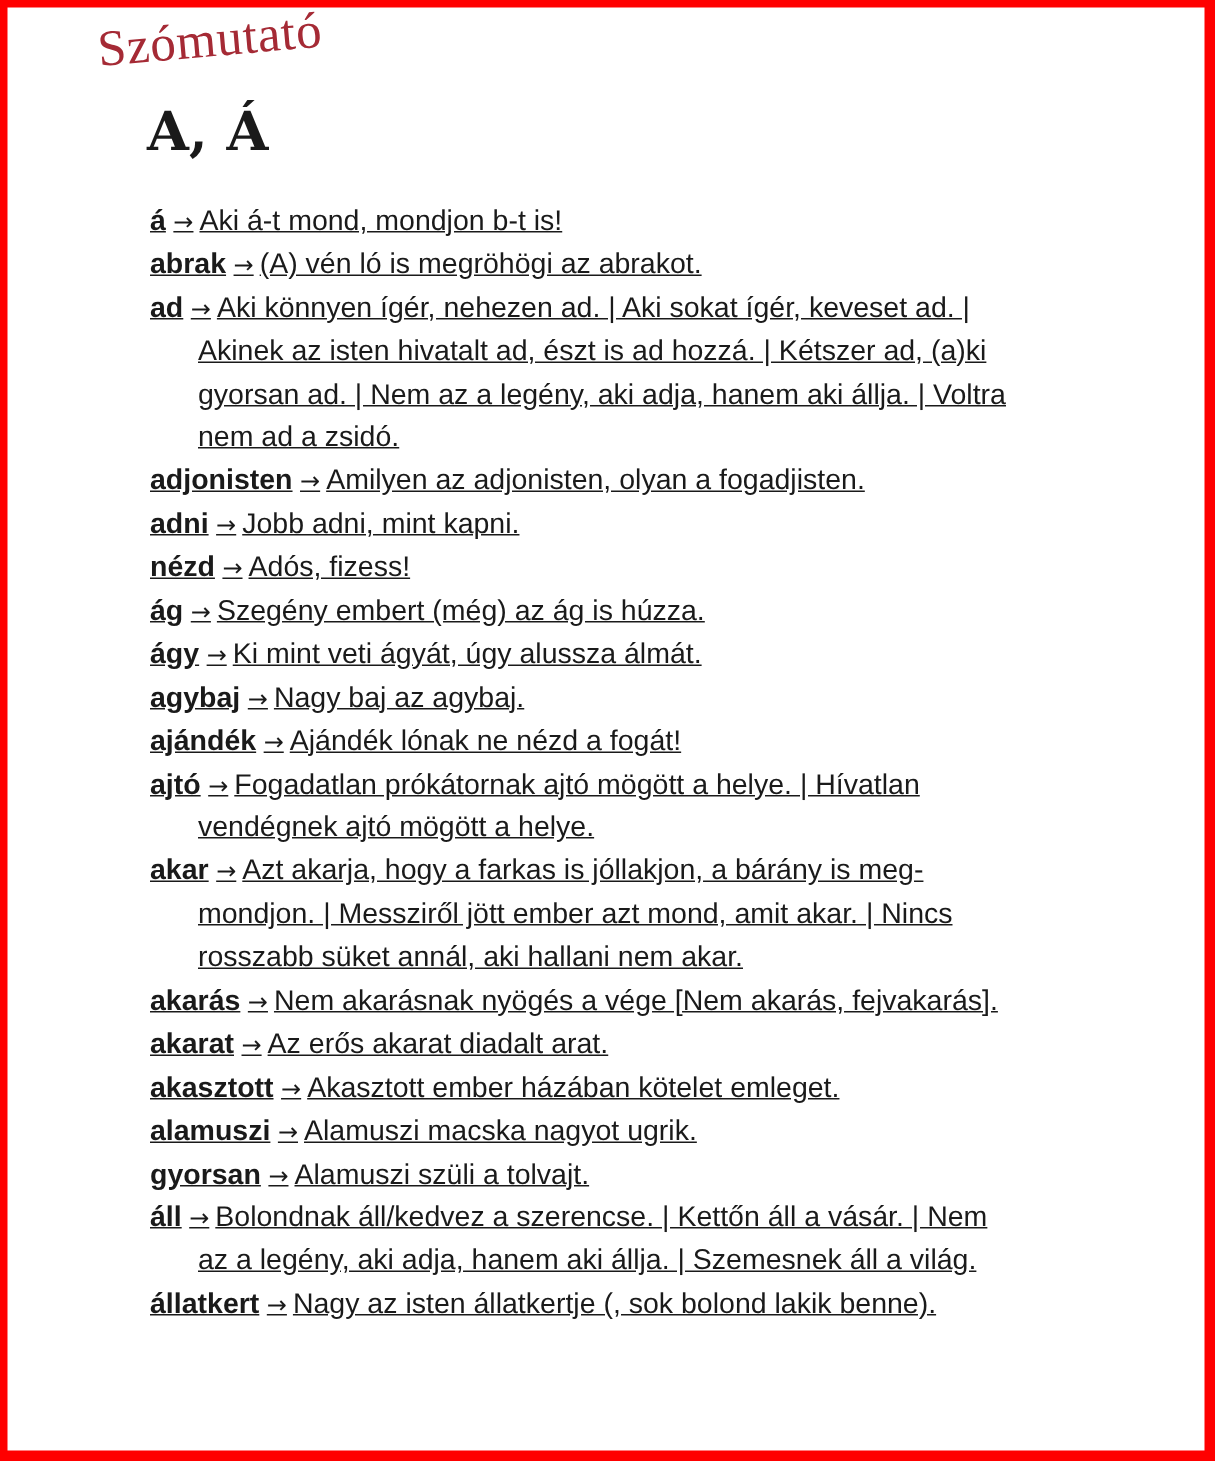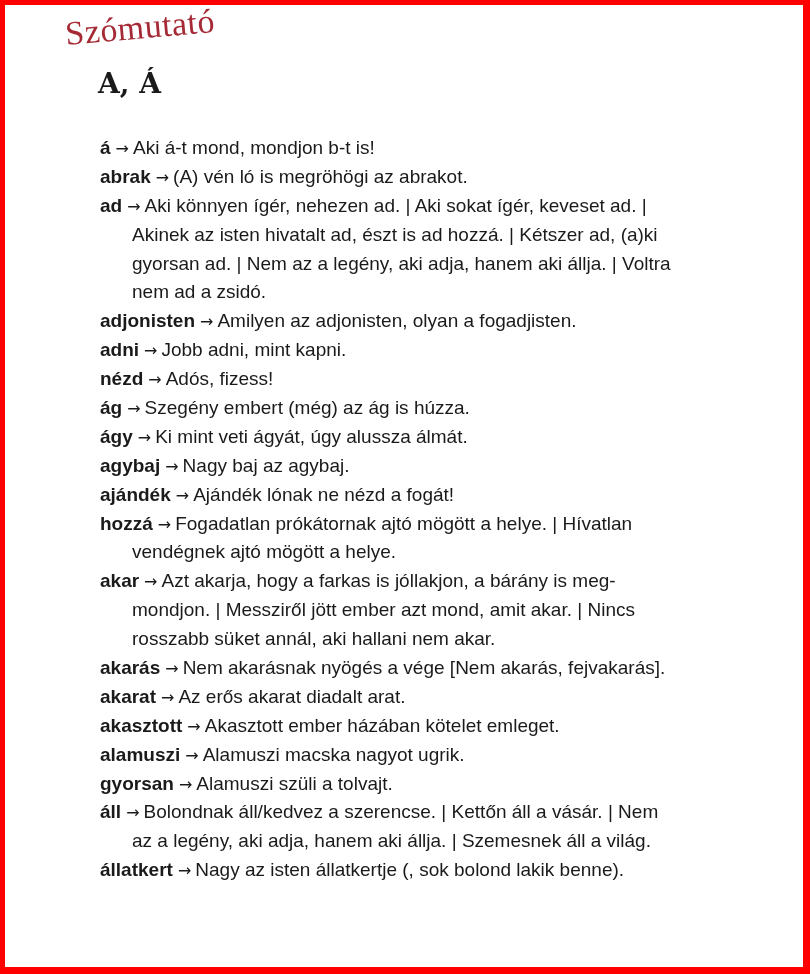--- a/index.html
+++ b/index.html
@@ -37,39 +37,40 @@
       transform-origin: left bottom;
       letter-spacing: 0.5px;
       white-space: nowrap;
     }
     .letter-heading {
       position: absolute;
       left: 93px;
       top: 62px;
       font-family: "DejaVu Serif", "Liberation Serif", serif;
       font-weight: bold;
-      font-size: 28px;
+      font-size: 36px;
       color: #1a1a1a;
       white-space: nowrap;
     }
     .entries {
       position: absolute;
       left: 95px;
       top: 129px;
       width: 640px;
       font-family: "Liberation Sans Narrow", "Liberation Sans", sans-serif;
       font-size: 19px;
       line-height: 28.9px;
       color: #1a1a1a;
     }
     .entry-line {
       display: block;
       white-space: nowrap;
       height: 28.9px;
       overflow: visible;
+      text-decoration: underline;
     }
     .entry-line.cont {
       padding-left: 32px;
     }
     .headword {
       font-weight: bold;
     }
     .arrow {
       font-family: "DejaVu Sans", sans-serif;
       font-size: 16px;
@@ -110,21 +111,21 @@
       <div>
         <div class="entry-line"><span class="headword">ágy</span><span class="arrow">→</span><span class="entry-text">Ki mint veti ágyát, úgy alussza álmát.</span></div>
       </div>
       <div>
         <div class="entry-line"><span class="headword">agybaj</span><span class="arrow">→</span><span class="entry-text">Nagy baj az agybaj.</span></div>
       </div>
       <div>
         <div class="entry-line"><span class="headword">ajándék</span><span class="arrow">→</span><span class="entry-text">Ajándék lónak ne nézd a fogát!</span></div>
       </div>
       <div>
-        <div class="entry-line"><span class="headword">hozzá</span><span class="arrow">→</span><span class="entry-text">Fogadatlan prókátornak ajtó mögött a helye. | Hívatlan</span></div>
+        <div class="entry-line"><span class="headword">ajtó</span><span class="arrow">→</span><span class="entry-text">Fogadatlan prókátornak ajtó mögött a helye. | Hívatlan</span></div>
         <div class="entry-line cont"><span class="entry-text">vendégnek ajtó mögött a helye.</span></div>
       </div>
       <div>
         <div class="entry-line"><span class="headword">akar</span><span class="arrow">→</span><span class="entry-text">Azt akarja, hogy a farkas is jóllakjon, a bárány is meg-</span></div>
         <div class="entry-line cont"><span class="entry-text">mondjon. | Messziről jött ember azt mond, amit akar. | Nincs</span></div>
         <div class="entry-line cont"><span class="entry-text">rosszabb süket annál, aki hallani nem akar.</span></div>
       </div>
       <div>
         <div class="entry-line"><span class="headword">akarás</span><span class="arrow">→</span><span class="entry-text">Nem akarásnak nyögés a vége [Nem akarás, fejvakarás].</span></div>
       </div>

